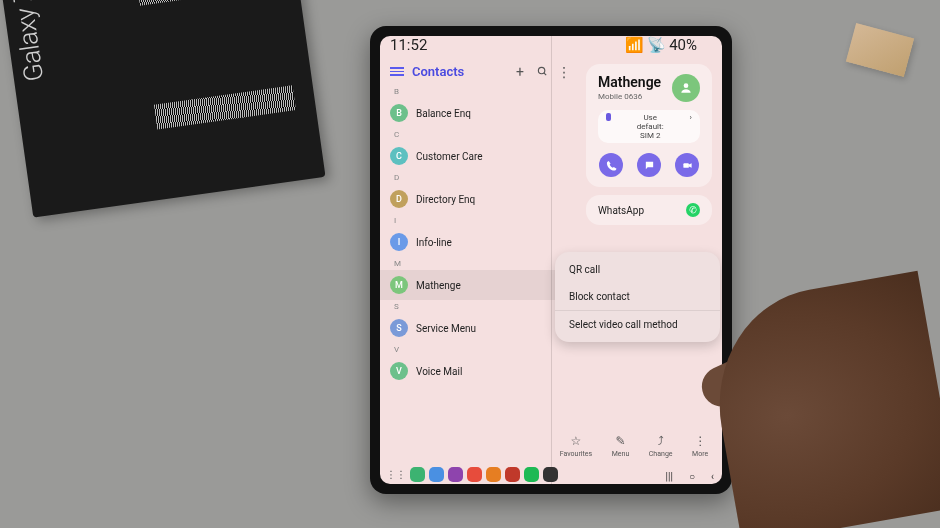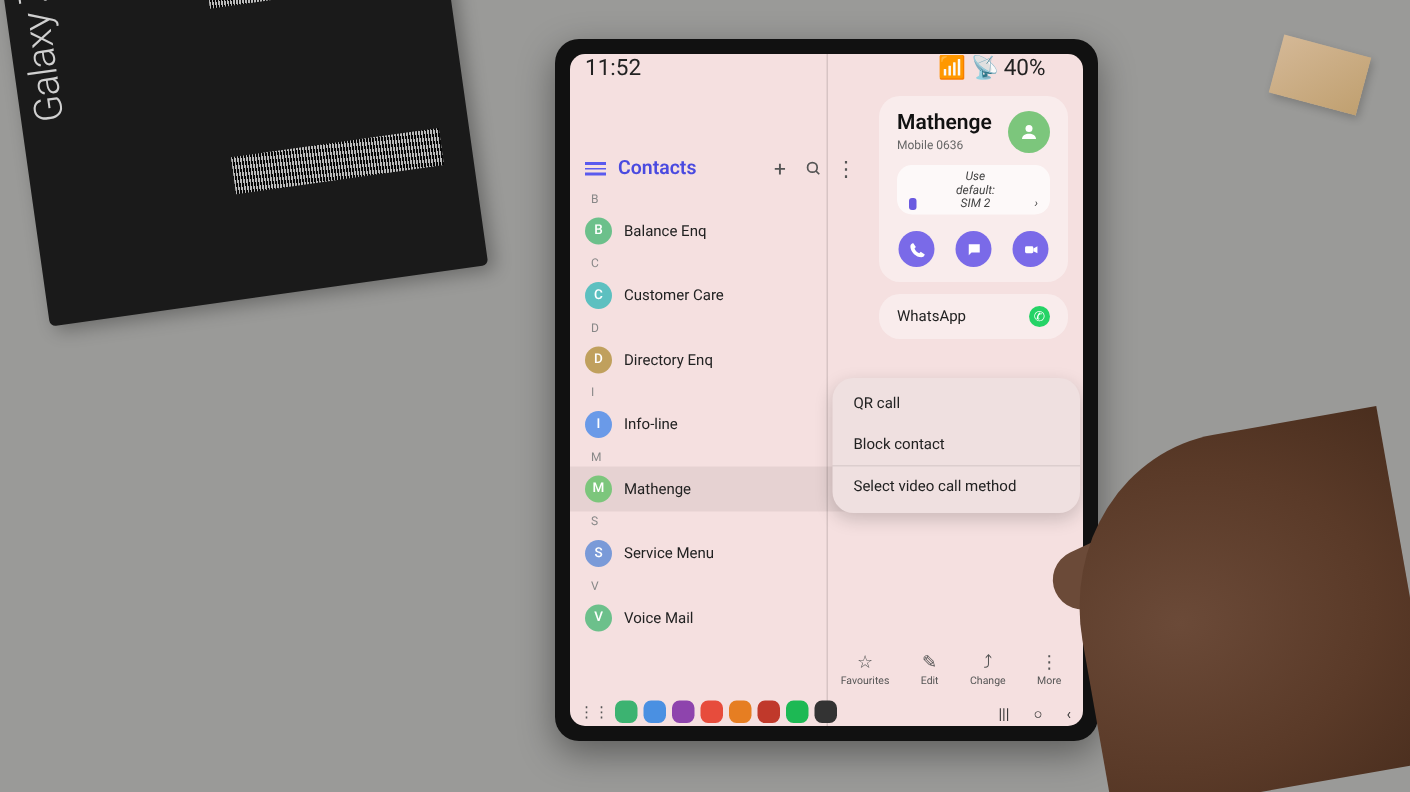--- a/index.html
+++ b/index.html
@@ -14,42 +14,42 @@
 
 .device { position: absolute; left: 370px; top: 26px; width: 362px; height: 468px; background: #111; border-radius: 16px; box-shadow: 0 8px 24px rgba(0,0,0,0.4); }
 .screen { position: absolute; inset: 10px; background: #f5e0e0; border-radius: 10px; overflow: hidden; display: flex; }
 .fold-line { position: absolute; left: 50%; top: 0; width: 1px; height: 100%; background: rgba(0,0,0,0.12); }
 
 
 .statusbar { position: absolute; top: 0; left: 0; right: 15px; height: 18px; display: flex; align-items: center; justify-content: space-between; padding: 0 10px; font-size: 15px; color: #222; }
 .statusbar .right { display: flex; gap: 3px; align-items: center; }
 
 
-.left-panel { width: 200px; height: 100%; padding-top: 22px; display: flex; flex-direction: column; margin-top: 41px; }
+.left-panel { width: 200px; height: 100%; padding-top: 22px; display: flex; flex-direction: column; }
 .header { display: flex; align-items: center; padding: 6px 10px; gap: 8px; }
 .hamburger { width: 14px; display: flex; flex-direction: column; gap: 2px; }
 .hamburger span { height: 1.5px; background: #5a5aee; }
 .header-title { color: #4a4ae0; font-size: 13px; font-weight: 600; }
 .header-actions { margin-left: auto; display: flex; gap: 10px; color: #555; }
 .header-actions .ic { width: 12px; height: 12px; display: flex; align-items: center; justify-content: center; font-size: 14px; }
 
 .section-letter { font-size: 8px; color: #888; padding: 2px 14px; }
 .contact-row { display: flex; align-items: center; padding: 6px 10px; gap: 8px; }
 .contact-row.selected { background: rgba(0,0,0,0.06); }
 .avatar-circle { width: 18px; height: 18px; border-radius: 50%; display: flex; align-items: center; justify-content: center; color: #fff; font-size: 9px; font-weight: 500; }
 .contact-name { font-size: 10px; color: #222; }
 
 
 .right-panel { flex: 1; padding: 28px 10px 0 6px; position: relative; }
 .detail-card { background: rgba(255,255,255,0.4); border-radius: 14px; padding: 10px 12px; margin-bottom: 8px; }
 .detail-top { display: flex; justify-content: space-between; align-items: flex-start; }
 .detail-name { font-size: 14px; font-weight: 600; color: #111; }
 .detail-sub { font-size: 8px; color: #666; margin-top: 2px; }
 .big-avatar { width: 28px; height: 28px; border-radius: 50%; background: #7cc67c; display: flex; align-items: center; justify-content: center; }
-.sim-chip { display: inline-flex; align-items: flex-end; gap: 20px; background: rgba(255,255,255,0.7); border-radius: 10px; padding: 3px 8px; font-size: 8px; color: #444; margin-top: 8px; font-style: italic; }
+.sim-chip { display: inline-flex; align-items: flex-start; gap: 20px; background: rgba(255,255,255,0.7); border-radius: 10px; padding: 3px 8px; font-size: 8px; color: #444; margin-top: 8px; }
 .sim-chip .dot { width: 8px; height: 8px; background: #6a5ae0; border-radius: 2px; }
 .action-circles { display: flex; gap: 14px; justify-content: center; margin-top: 10px; }
 .ac { width: 24px; height: 24px; border-radius: 50%; background: #7a6ae8; display: flex; align-items: center; justify-content: center; color: #fff; font-size: 11px; }
 
 .whatsapp-row { background: rgba(255,255,255,0.4); border-radius: 14px; padding: 8px 12px; display: flex; justify-content: space-between; align-items: center; font-size: 10px; color: #222; margin-bottom: 6px; }
 .wa-icon { width: 14px; height: 14px; background: #25d366; border-radius: 50%; display: flex; align-items: center; justify-content: center; color: #fff; font-size: 9px; }
 
 
 .context-menu { position: absolute; right: 2px; top: 216px; width: 165px; background: #efe0e0; border-radius: 14px; box-shadow: 0 4px 12px rgba(0,0,0,0.18); padding: 4px 0; z-index: 5; }
 .menu-item { padding: 8px 14px; font-size: 10px; color: #222; }
@@ -212,21 +212,21 @@
         <div class="menu-item">Select video call method</div>
       </div>
 
       <div class="bottombar">
         <div class="bb-item">
             <span class="bi">☆</span>
             <span>Favourites</span>
           </div>
         <div class="bb-item">
             <span class="bi">✎</span>
-            <span>Edit</span>
+            <span>Menu</span>
           </div>
         <div class="bb-item">
             <span class="bi">⤴</span>
             <span>Change</span>
           </div>
         <div class="bb-item">
             <span class="bi">⋮</span>
             <span>More</span>
           </div>
       </div>

